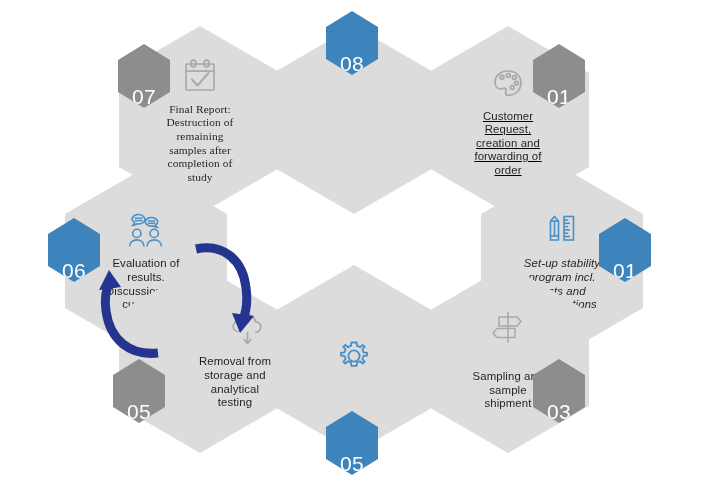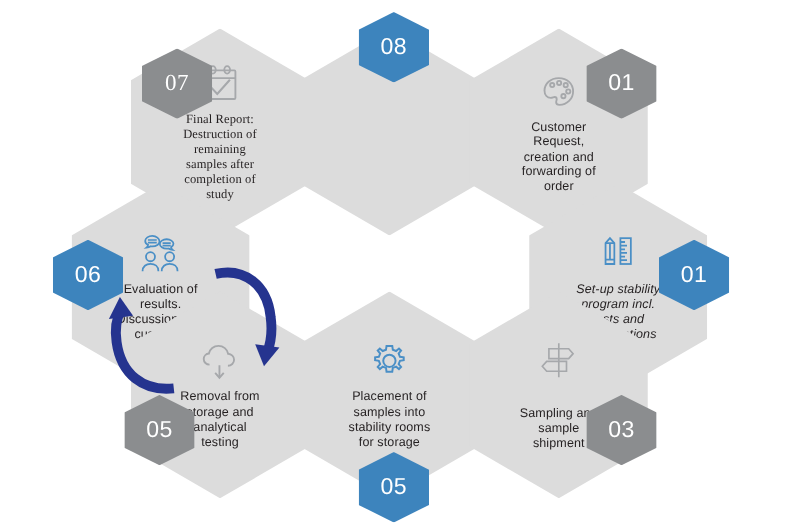--- a/index.html
+++ b/index.html
@@ -40,22 +40,22 @@
     font-size:11.4px;
     line-height:13.6px;
     color:#231f20;
     text-align:center;
     letter-spacing:.1px;
     white-space:pre-line;
   }
 
   
   .badge{
-    width:64px;height:64px;
-    display:flex;align-items:center;justify-content:center;
+    width:52px;height:64px;
+    display:flex;align-items:flex-end;justify-content:center;
     z-index:6;
   }
   .badge span{
     font-size:21px;
     color:#ffffff;
     letter-spacing:.4px;
     line-height:1;
     padding-bottom:1px;
   }
   .badge-blue{background:#3d84bd;}
@@ -81,31 +81,31 @@
         <polyline points="12.5,24 18.5,30.5 30,17.5" stroke-width="1.9"></polyline>
       </svg>
     </div>
     <div class="cell-label">Final Report:
 Destruction of
 remaining
 samples after
 completion of
 study</div>
   </div>
-  <div class="hex badge badge-grey" style="left:129px;top:44px;font-family:Liberation Serif, serif;">
+  <div class="hex badge badge-grey" style="left:118px;top:44px;">
     <span>07</span>
   </div>
 
   <div class="hex cell" style="left:273px;top:26px;"></div>
   <div class="hex badge badge-blue" style="left:326px;top:11px;">
     <span>08</span>
   </div>
 
   <div class="hex cell" style="left:427px;top:26px;"></div>
-  <div class="cell-inner" style="left:427px;top:26px;">
+  <div class="cell-inner" style="left:427px;top:26px;text-decoration:underline;">
     <div class="cell-icon">
       <svg width="42" height="42" viewBox="0 0 42 42" fill="none" stroke="#a6a8ab" stroke-width="1.7">
         <path d="M21 9c-7.5 0-13 4.9-13 11.3 0 4.3 2.6 6.7 5.6 6.7 1.7 0 2.6-.8 3.6-.8
                  1.2 0 1.9.9 1.9 2.1 0 1.1-.5 1.6-.5 2.6 0 1.4 1.2 2.4 3 2.4
                  6.8 0 12.4-5.4 12.4-12.2C34 14.1 28.7 9 21 9z"></path>
         <circle cx="15" cy="15.3" r="1.9"></circle>
         <circle cx="21.3" cy="13.4" r="1.9"></circle>
         <circle cx="27.3" cy="15.4" r="1.9"></circle>
         <circle cx="29.6" cy="21.2" r="1.9"></circle>
         <circle cx="25.2" cy="25.4" r="1.9"></circle>
@@ -172,21 +172,21 @@
     <div class="cell-label">Set-up stability
 program incl.
 tests and
 specifications</div>
   </div>
   <div class="hex badge badge-blue" style="left:599px;top:218px;">
     <span>01</span>
   </div>
 
   <div class="hex cell" style="left:119px;top:265px;"></div>
-  <div class="cell-inner" style="left:119px;top:265px;">
+  <div class="cell-inner" style="left:119px;top:265px;align-items:flex-end;">
     <div class="cell-icon">
       <svg width="46" height="42" viewBox="0 0 46 42" fill="none" stroke="#a6a8ab" stroke-width="1.7">
         <path d="M13.5 24.5c-3 0-5.3-2.3-5.3-5.1 0-2.6 2-4.8 4.7-5
                  .8-4 4.4-7 8.7-7 4.4 0 8.1 3.1 8.8 7.2
                  3 .2 5.4 2.6 5.4 5.5 0 2.9-2.5 5.4-5.6 5.4"></path>
         <line x1="22.5" y1="25" x2="22.5" y2="36" stroke-width="1.7"></line>
         <polyline points="18.6,32 22.5,36.4 26.4,32" fill="none" stroke-width="1.7"></polyline>
       </svg>
     </div>
     <div class="cell-label">Removal from
@@ -202,24 +202,20 @@
   <div class="cell-inner" style="left:273px;top:265px;">
     <div class="cell-icon">
       <svg width="42" height="42" viewBox="0 0 42 42" fill="none" stroke="#4a8fc6" stroke-width="1.8">
         <path d="M21 7.5 l2.6 0 .5 3.4 3 1.2 2.6-2.2 1.9 1.9 -2.2 2.6 1.2 3 3.4 .5
                  0 2.6 -3.4 .5 -1.2 3 2.2 2.6 -1.9 1.9 -2.6-2.2 -3 1.2 -.5 3.4
                  -2.6 0 -2.6 0 -.5-3.4 -3-1.2 -2.6 2.2 -1.9-1.9 2.2-2.6 -1.2-3
                  -3.4-.5 0-2.6 3.4-.5 1.2-3 -2.2-2.6 1.9-1.9 2.6 2.2 3-1.2 .5-3.4 Z"></path>
         <circle cx="21" cy="21" r="5.6"></circle>
       </svg>
     </div>
-    <div class="cell-label">Placement of
-samples into
-stability rooms
-for storage</div>
   </div>
   <div class="hex badge badge-blue" style="left:326px;top:411px;">
     <span>05</span>
   </div>
 
   <div class="hex cell" style="left:427px;top:265px;"></div>
   <div class="cell-inner" style="left:427px;top:265px;gap:16px;">
     <div class="cell-icon">
       <svg width="46" height="42" viewBox="0 0 46 42" fill="none" stroke="#a6a8ab" stroke-width="1.5">
         <line x1="23" y1="6" x2="23" y2="37"></line>

